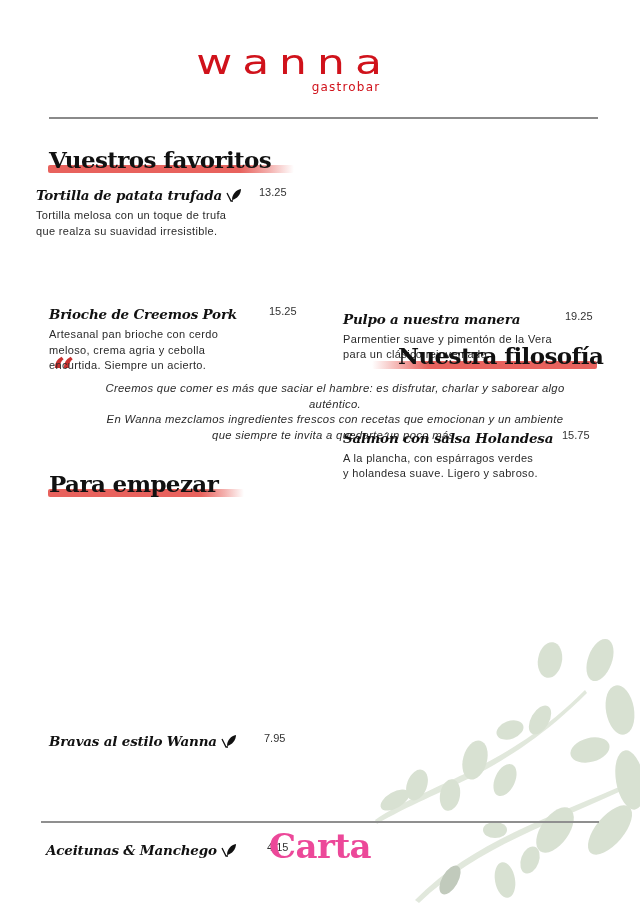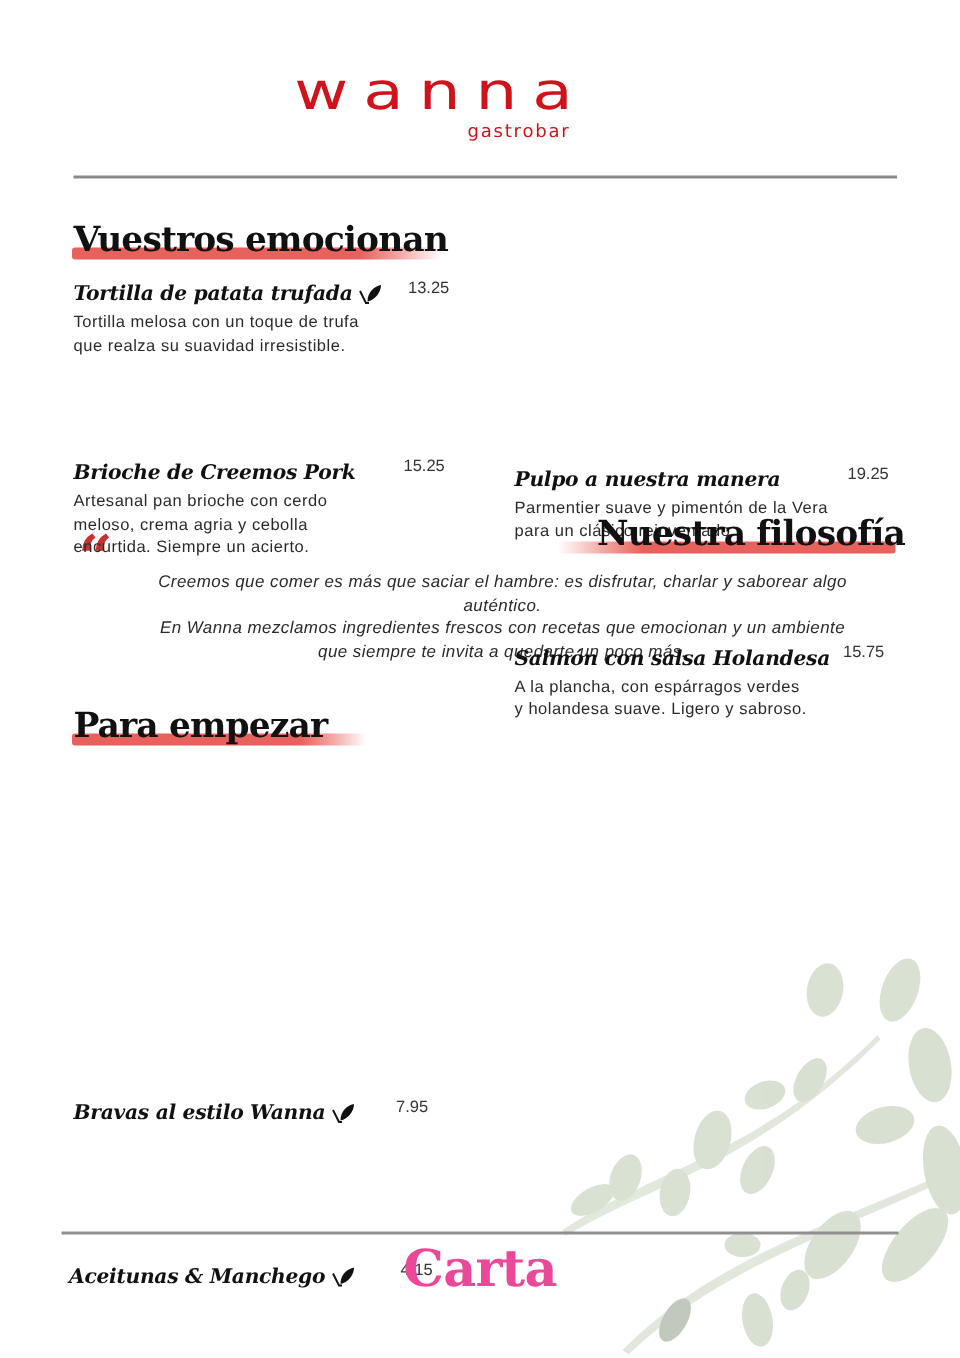--- a/index.html
+++ b/index.html
@@ -101,23 +101,23 @@
 </svg>
 
 <div class="logo">
   <span class="logo-word">wanna</span>
   <div class="logo-sub">gastrobar</div>
 </div>
 
 <div class="hr" style="left:49px; top:117px; width:549px;"></div>
 
 <div class="brush" style="left:48px; top:165px; width:246px;"></div>
-<div class="section-title" style="left:49px; top:146px;">Vuestros emocionan</div>
+<div class="section-title" style="left:49px; top:146px;">Vuestros favoritos</div>
 
-<div class="item foreground" style="left:49px; top:185px; width:260px;">
+<div class="item foreground" style="left:36px; top:185px; width:260px;">
   <span class="item-name">
     <span>Tortilla de patata trufada</span>
     <svg class="leaf" viewBox="0 0 16 14">
         <path d="M1 5 L5 13 L7 13" stroke="#111" stroke-width="1.3" fill="none"></path>
         <path d="M6 12 C 6 6, 10 2, 15 1 C 15 6, 11 11, 6 12 Z" fill="#111"></path>
       </svg>
   </span>
   <span class="item-price" style="left:223px;">13.25</span>
   <div class="item-desc">Tortilla melosa con un toque de trufa
 que realza su suavidad irresistible.</div>

